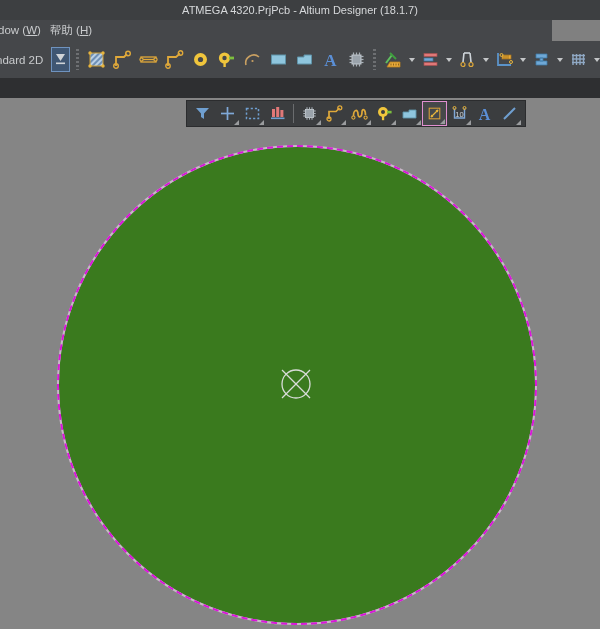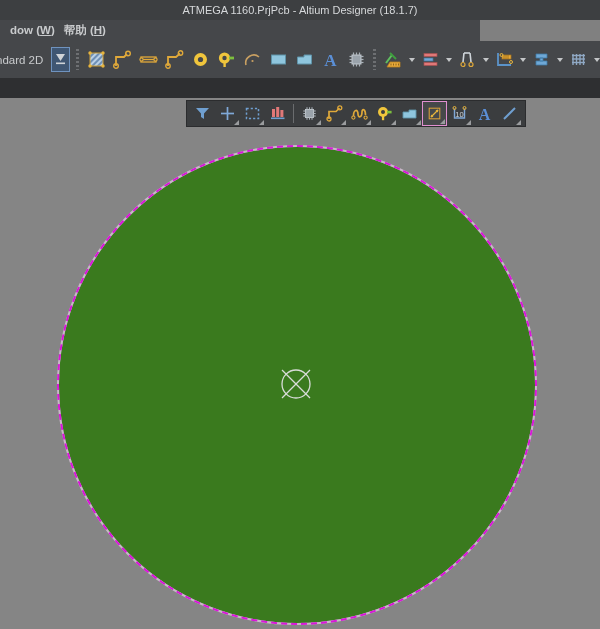--- a/index.html
+++ b/index.html
@@ -27,27 +27,26 @@
     display: flex;
     align-items: center;
     justify-content: center;
   }
   .titlebar-text { white-space: nowrap; }
 
   
   .menubar {
     position: absolute;
     left: 0; top: 20px;
-    width: 480px; height: 21px;
+    width: 552px; height: 21px;
     background: #45474a;
     display: flex;
     align-items: center;
-    padding-left: 12px;
-    box-sizing: border-box;
-    font-weight: bold;
+    padding-left: 0px;
+    box-sizing: border-box;
   }
   .menu-item {
     color: #c9cbcd;
     font-size: 11.5px;
     padding: 0 9px 0 0;
     white-space: nowrap;
     line-height: 21px;
   }
   .menu-item.first { padding-left: 0; margin-left: -2px; }
   .menu-item .acc { text-decoration: underline; }
@@ -196,21 +195,21 @@
     width: 1px; height: 19px;
     background: #6a6c6e;
     margin: 0 3px;
     flex: none;
   }
 </style>
 </head>
 <body>
 
 <div class="titlebar">
-  <span class="titlebar-text">ATMEGA 1160.PrjPcb - Altium Designer (18.1.7)</span>
+  <span class="titlebar-text">ATMEGA 4320.PrjPcb - Altium Designer (18.1.7)</span>
 </div>
 
 <div class="menubar">
   <span class="menu-item first">
     <span>dow</span>
     (<span class="acc">W</span>)
   </span>
   <span class="menu-item">
     <span>帮助</span>
     (<span class="acc">H</span>)

